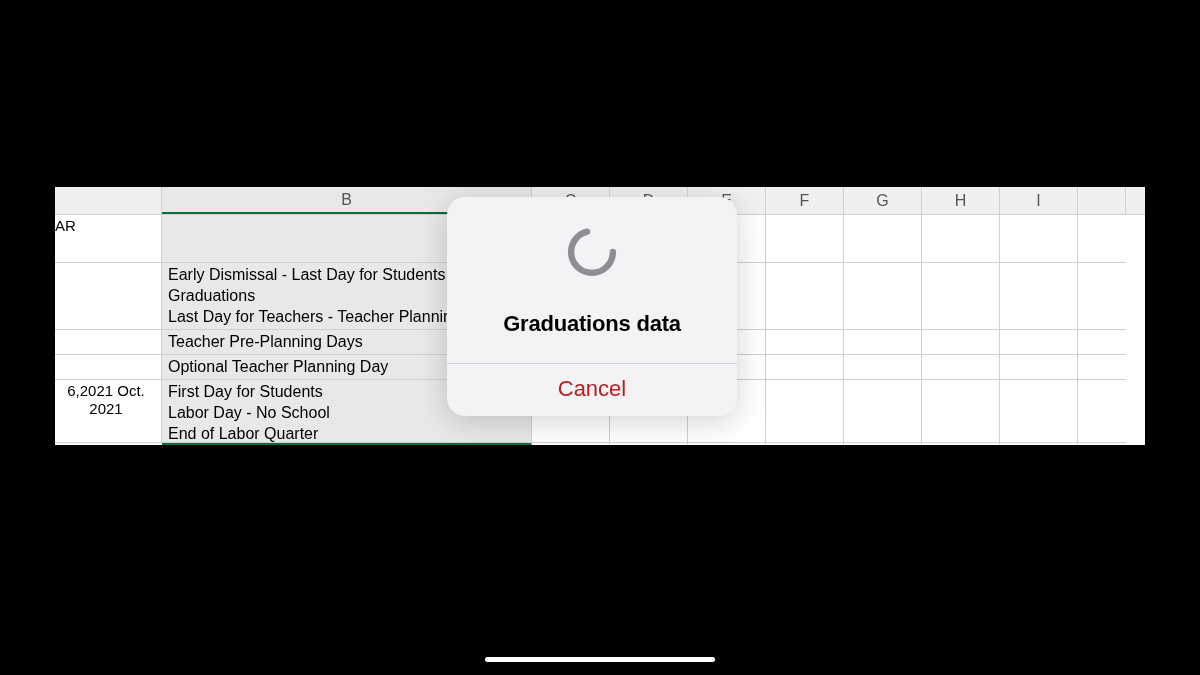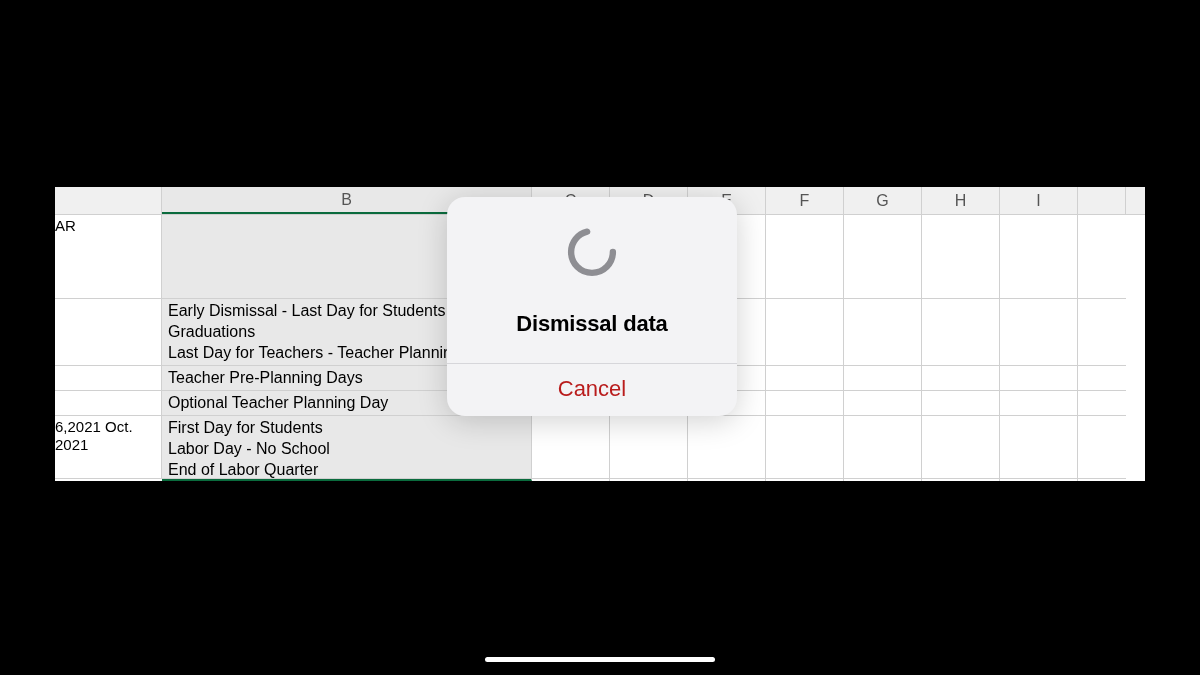--- a/index.html
+++ b/index.html
@@ -78,21 +78,21 @@
     .cell {
       border-bottom: 1px solid #d0d0d0;
       font-size: 16px;
       color: #000;
       padding: 2px 6px;
       line-height: 1.3;
       overflow: hidden;
       white-space: nowrap;
       text-align: left;
     }
-    .h-64 { height: 84px; }
+    .h-64 { height: 48px; }
     .h-67 { height: 67px; }
     .h-25 { height: 25px; }
     .h-63 { height: 63px; }
     .dialog {
       position: absolute;
       left: 447px;
       top: 197px;
       width: 290px;
       background: #f3f3f5;
       border-radius: 18px;
@@ -163,21 +163,21 @@
     <div class="col-header col-I">I</div>
     <div class="col-header col-J"></div>
   </div>
 
   <div class="grid-body">
     <div class="row-headers">
       <div class="row-header-cell h-64 left-tight">AR</div>
       <div class="row-header-cell h-67"></div>
       <div class="row-header-cell h-25"></div>
       <div class="row-header-cell h-25"></div>
-      <div class="row-header-cell h-63 left-tight" style="white-space:normal;"> 6,2021 Oct. 2021</div>
+      <div class="row-header-cell h-63 left-tight" style="white-space:normal;text-align:center;"> 6,2021 Oct. 2021</div>
     </div>
 
     <div class="data-cols">
       <div class="data-col col-B" style="border-right:1px solid #d0d0d0;">
         <div class="cell h-64"></div>
         <div class="cell h-67" style="white-space:normal;">
           <div>Early Dismissal - Last Day for Students</div>
           <div>Graduations</div>
           <div>Last Day for Teachers - Teacher Plannir</div>
         </div>
@@ -249,20 +249,20 @@
   </div>
 </div>
 
 <div class="dialog">
   <div class="dialog-body">
     <div class="spinner-wrap">
       <svg viewBox="0 0 50 50">
         <circle cx="25" cy="25" r="18" fill="none" stroke="#8e8e93" stroke-width="5.5" stroke-linecap="round" stroke-dasharray="80 40"></circle>
       </svg>
     </div>
-    <div class="dialog-title">Dismissal data</div>
+    <div class="dialog-title">Graduations data</div>
   </div>
   <div class="dialog-footer">
     <div class="dialog-cancel">Cancel</div>
   </div>
 </div>
 
 <div class="home-indicator"></div>
 
 </body></html>

